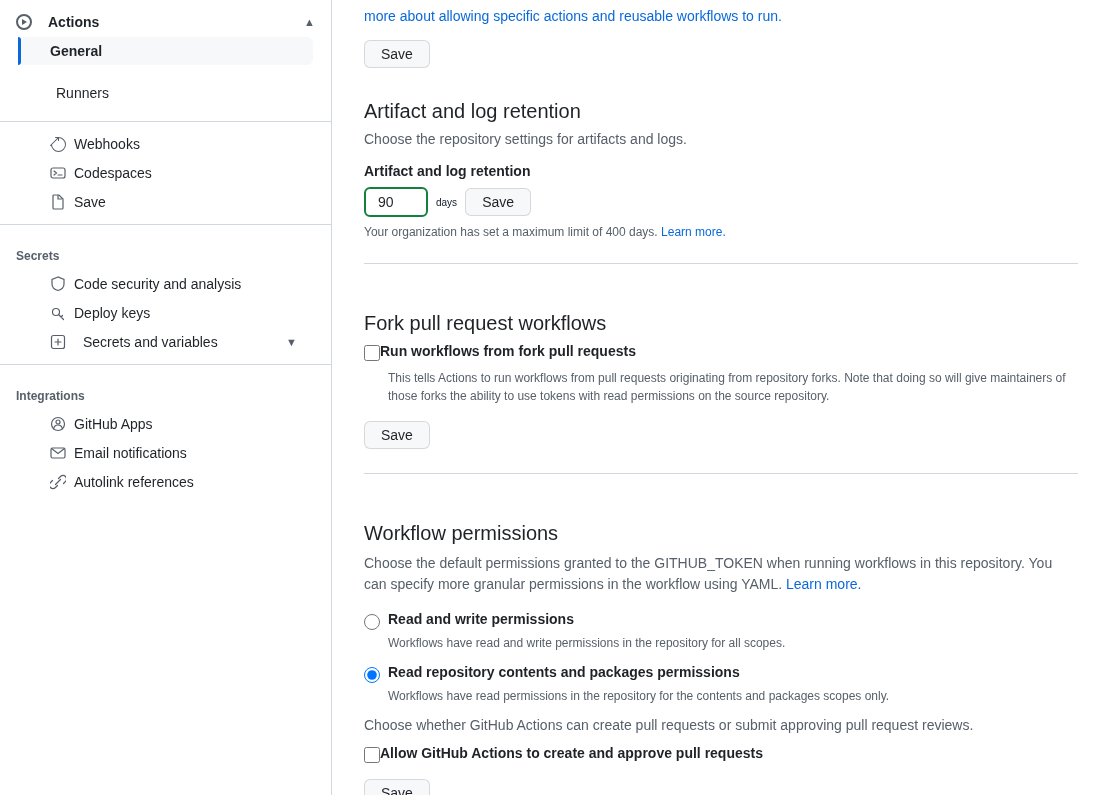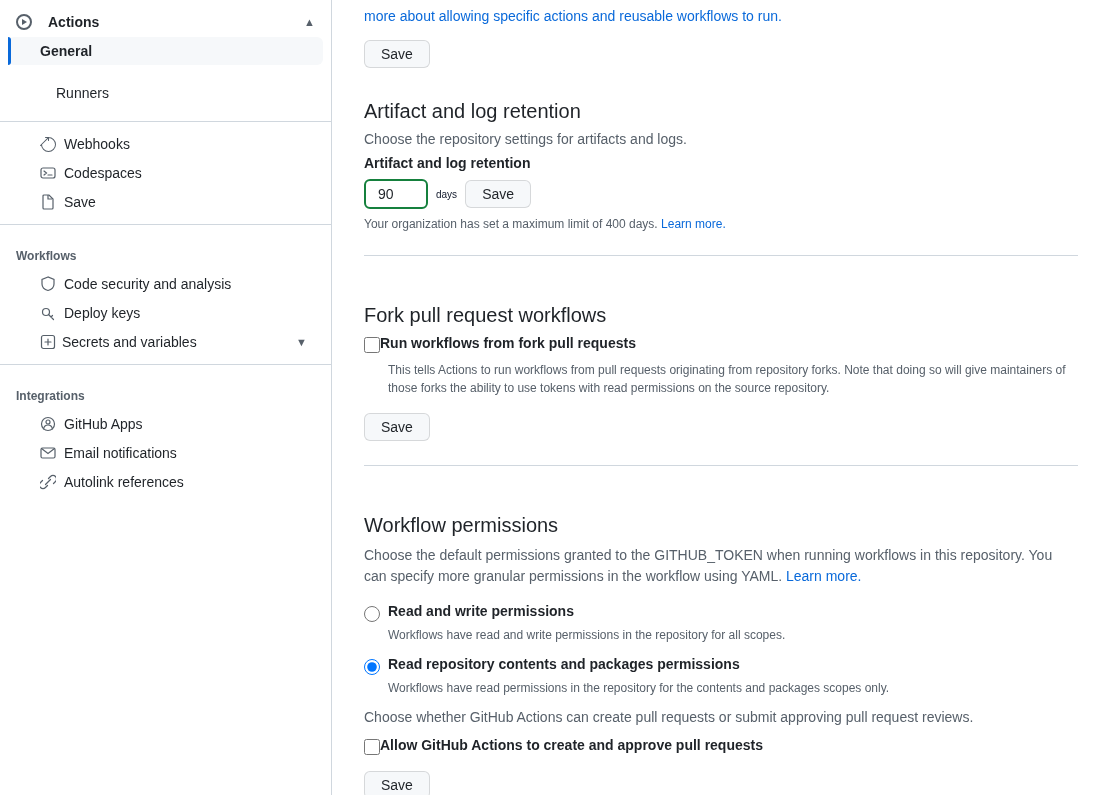--- a/index.html
+++ b/index.html
@@ -37,21 +37,21 @@
     }
     .sidebar-item {
       display: flex;
       align-items: center;
       gap: 8px;
       padding: 6px 16px 6px 32px;
       font-size: 14px;
       color: #1f2328;
       cursor: pointer;
       border-radius: 6px;
-      margin: 1px 8px;
+      margin: 1px 18px;
     }
     .sidebar-item.active {
       background: #f6f8fa;
       font-weight: 600;
     }
     .sidebar-item.active::before {
       content: '';
       position: absolute;
       left: 0;
       width: 3px;
@@ -114,21 +114,21 @@
     h2.section-title {
       font-size: 20px;
       font-weight: 400;
       color: #1f2328;
       margin-bottom: 8px;
       padding-top: 24px;
     }
     .section-description {
       font-size: 14px;
       color: #57606a;
-      margin-bottom: 8px;
+      margin-bottom: 16px;
     }
     .field-label {
       font-size: 14px;
       font-weight: 600;
       color: #1f2328;
       margin-bottom: 8px;
     }
     .input-row {
       display: flex;
       align-items: center;
@@ -269,40 +269,40 @@
     <svg class="icon" viewBox="0 0 16 16">
       <path d="M3 2a1 1 0 0 1 1-1h5l4 4v9a1 1 0 0 1-1 1H4a1 1 0 0 1-1-1V2z" fill="none" stroke="#57606a" stroke-width="1.2"></path>
       <path d="M8 1v4h4" fill="none" stroke="#57606a" stroke-width="1.2"></path>
     </svg>
     <span>Save</span>
   </div>
 
   <hr class="sidebar-divider">
 
   <div class="sidebar-category">
-    <span>Workflows</span>
+    <span>Secrets</span>
   </div>
 
   <div class="sidebar-item">
     <svg class="icon" viewBox="0 0 16 16">
       <path d="M8 1L2 3.5v4.5c0 3 2.5 5.5 6 6.5 3.5-1 6-3.5 6-6.5V3.5L8 1z" fill="none" stroke="#57606a" stroke-width="1.2"></path>
     </svg>
     <span>Code security and analysis</span>
   </div>
 
   <div class="sidebar-item">
     <svg class="icon" viewBox="0 0 16 16">
       <circle cx="6" cy="7" r="3.5" fill="none" stroke="#57606a" stroke-width="1.2"></circle>
       <path d="M8.5 9.5l5 5M11 12l1.5-1.5" stroke="#57606a" stroke-width="1.2" fill="none" stroke-linecap="round"></path>
     </svg>
     <span>Deploy keys</span>
   </div>
 
   <div class="sidebar-item" style="justify-content:space-between;">
-    <div style="display:flex;align-items:flex-end;gap:6px;">
+    <div style="display:flex;align-items:flex-end;gap:17px;">
       <svg class="icon" viewBox="0 0 16 16">
         <rect x="1.5" y="1.5" width="13" height="13" rx="2" fill="none" stroke="#57606a" stroke-width="1.2"></rect>
         <path d="M8 5v6M5 8h6" stroke="#57606a" stroke-width="1.2" fill="none" stroke-linecap="round"></path>
       </svg>
       <span>Secrets and variables</span>
     </div>
     <span style="color:#57606a;font-size:11px;">▼</span>
   </div>
 
   <hr class="sidebar-divider">

